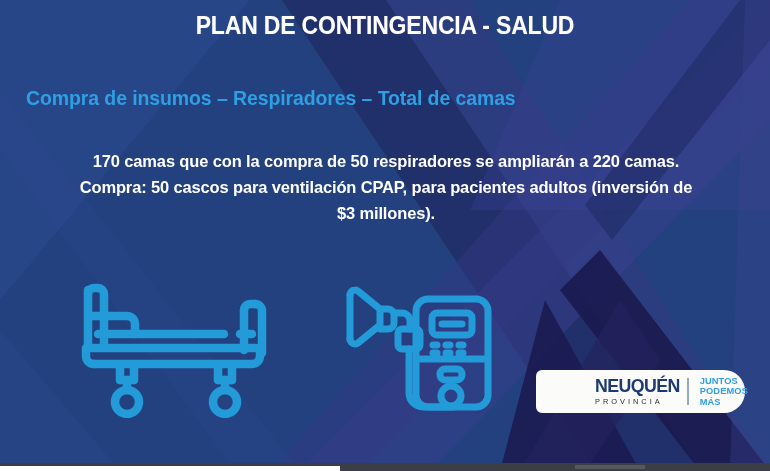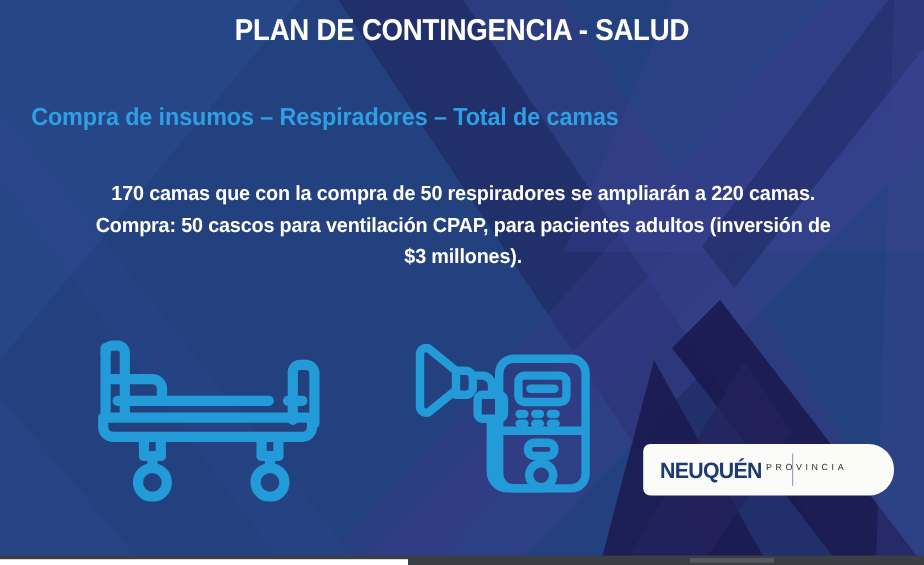--- a/index.html
+++ b/index.html
@@ -80,23 +80,24 @@
     height: 43px;
     background: #fbfbfa;
     border-radius: 6px 21px 21px 6px;
     display: flex;
     align-items: center;
     box-sizing: border-box;
     padding-left: 14px;
   }
   #logo-left {
     display: flex;
-    flex-direction: row;
-    justify-content: space-between;
+    flex-direction: column;
+    justify-content: center;
     width: 106px;
+    margin-left: 45px;
   }
   #logo-neuquen {
     color: #1d3a72;
     font-size: 18.5px;
     font-weight: bold;
     letter-spacing: -0.6px;
     line-height: 18px;
     transform: scaleX(0.96);
     transform-origin: left center;
     font-stretch: condensed;
@@ -266,20 +267,25 @@
       <circle cx="111" cy="115" r="10"></circle>
     </g>
   </svg>
 
   <div id="logo">
     <div id="logo-left">
       <div id="logo-neuquen">NEUQUÉN</div>
       <div id="logo-provincia">PROVINCIA</div>
     </div>
     <div id="logo-divider"></div>
+    <div id="logo-right">
+      <span>JUNTOS</span>
+      <span>PODEMOS</span>
+      <span>MÁS</span>
+    </div>
   </div>
 
   <div id="bottom-strip">
     <div class="seg" style="left:0;width:340px;background:#ffffff;height:5px;top:3px;"></div>
     <div class="seg" style="left:575px;width:70px;background:#55595f;height:4px;top:2px;"></div>
   </div>
 
 </div>
 
 </body></html>

